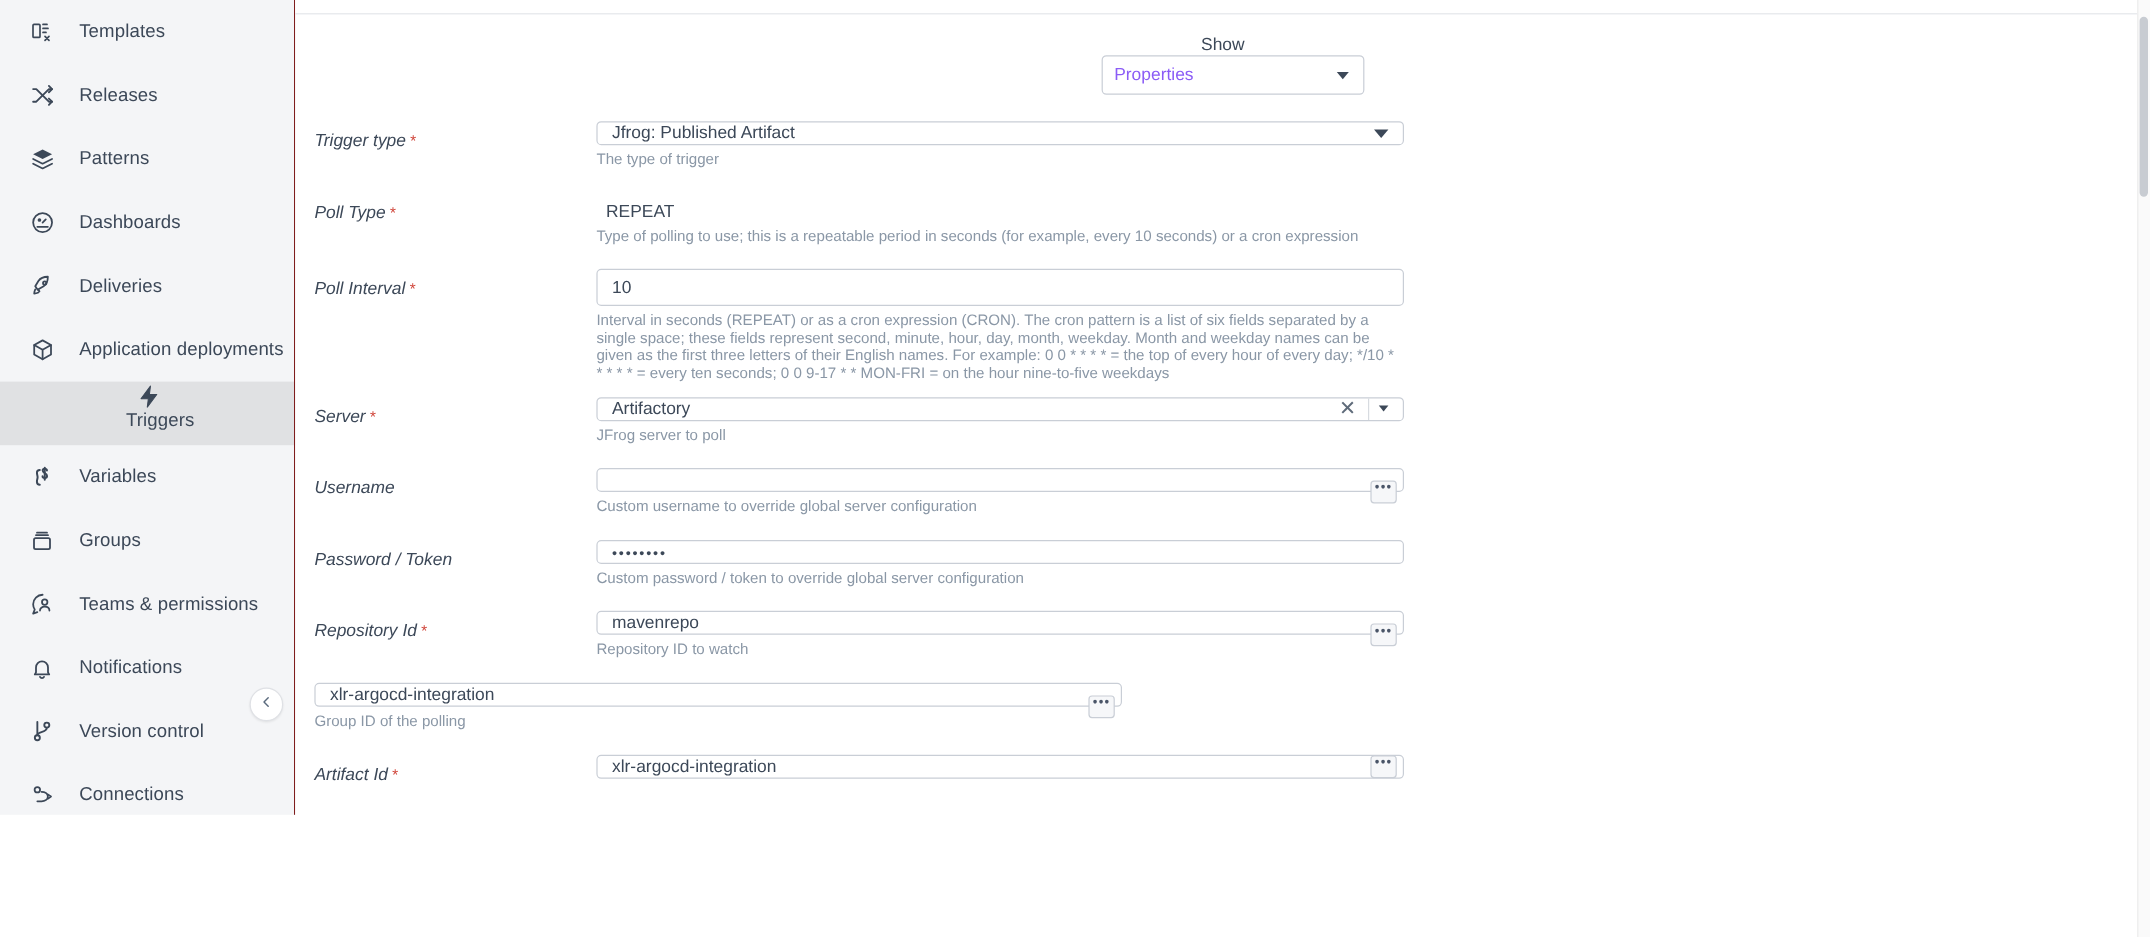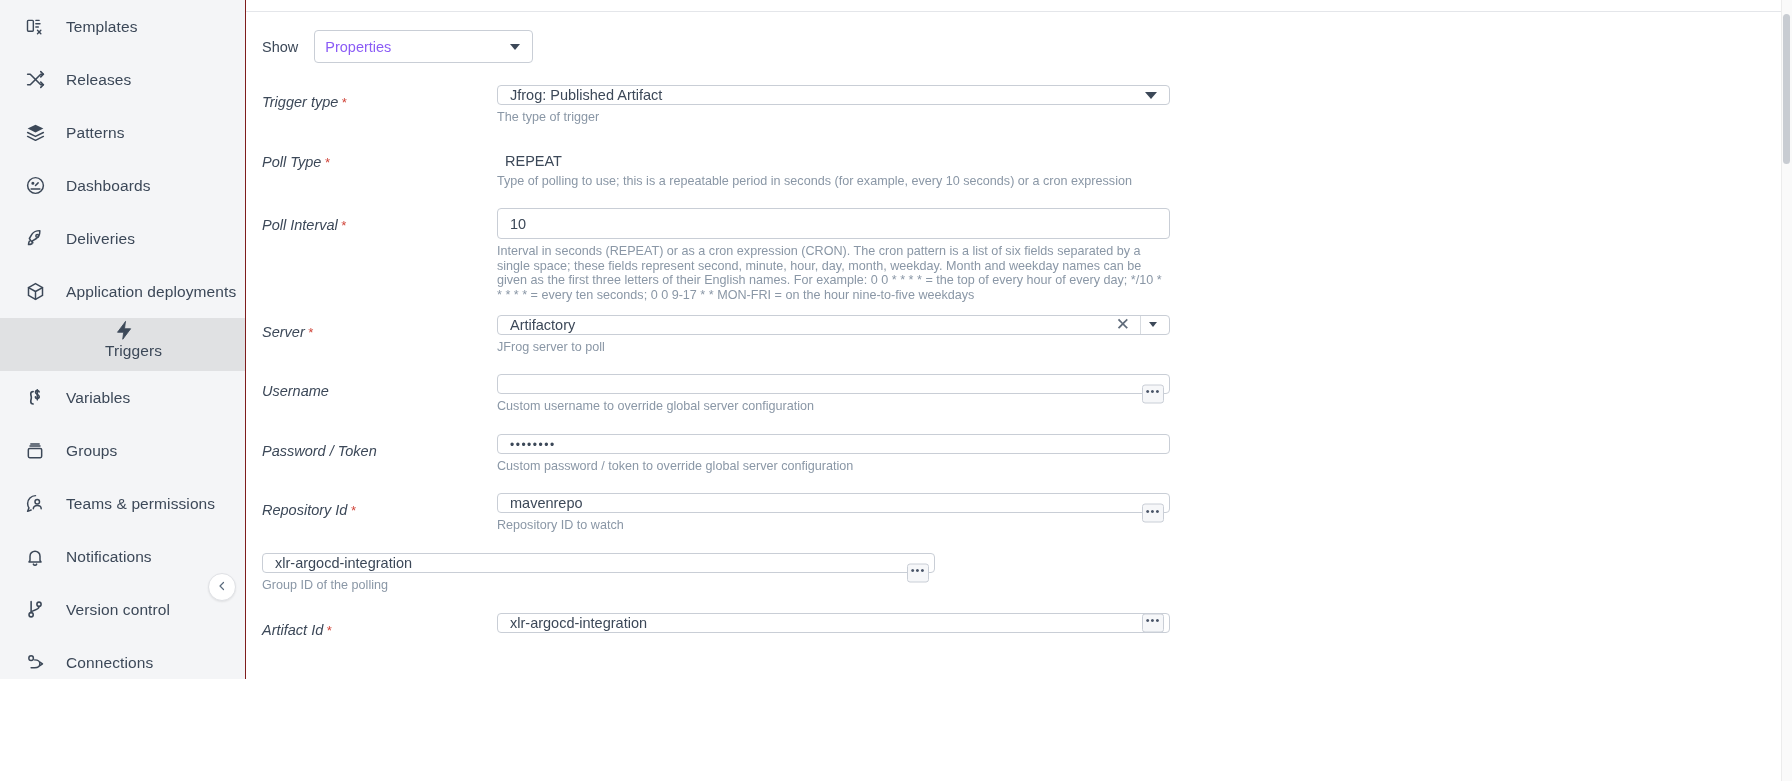--- a/index.html
+++ b/index.html
@@ -86,20 +86,21 @@
     padding: 18px 0 0 0;
     position: relative;
   }
 
   
   .show-row {
     display: flex;
     align-items: center;
     padding-left: 16px;
     margin-bottom: 22px;
+    flex-direction: column;
   }
   .show-label {
     font-size: 14.5px;
     color: #3c4858;
     margin-right: 16px;
   }
   .select-box {
     width: 219px;
     height: 33px;
     border: 1px solid #c9ced6;

